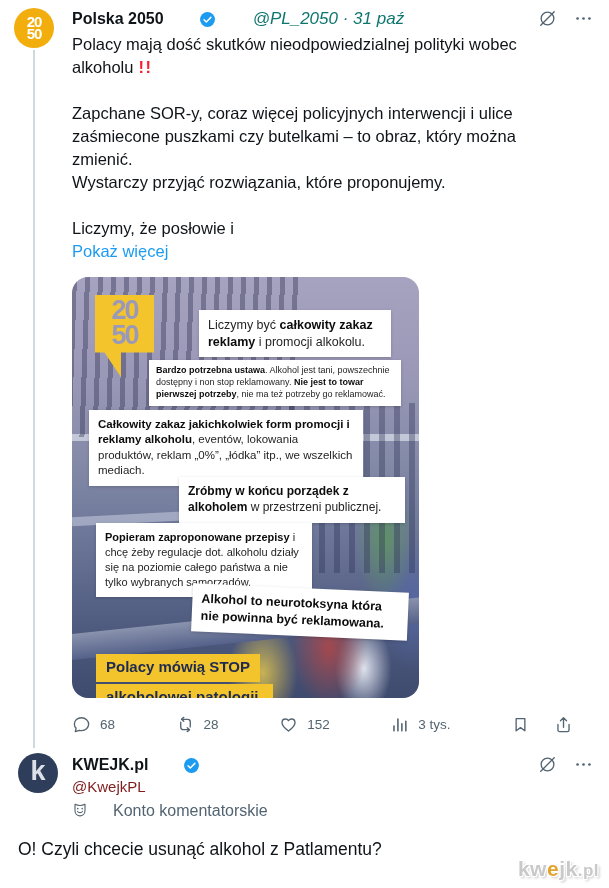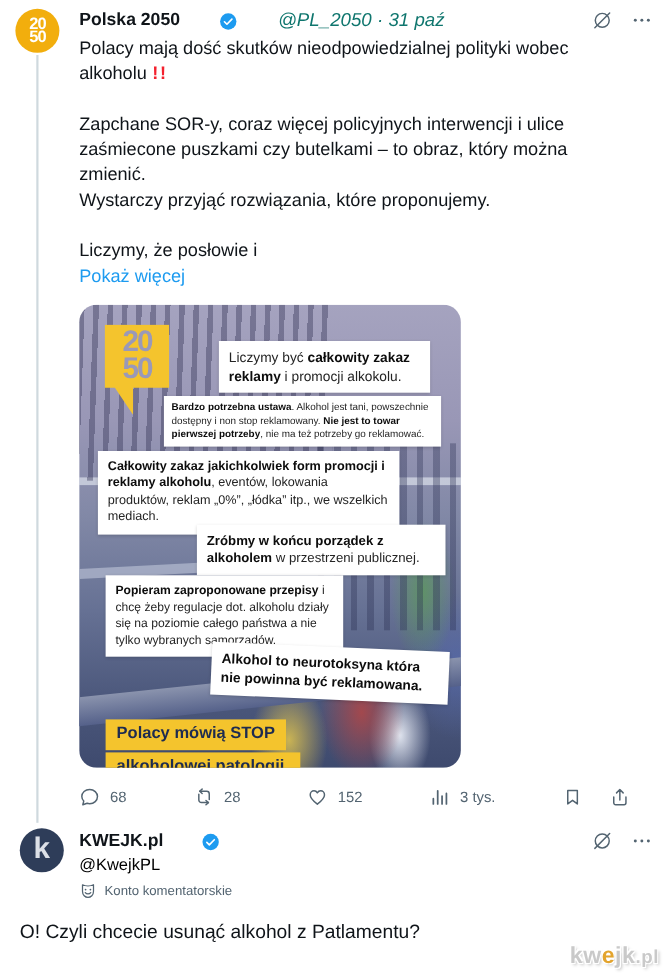--- a/index.html
+++ b/index.html
@@ -85,22 +85,22 @@
 
   
   .t2 { position:absolute; top:748px; left:0; width:609px; }
   .avatar2 {
     position:absolute; left:18px; top:5px; width:40px; height:40px; border-radius:50%;
     background:#2E3D59; color:#DCE0E7; display:flex; align-items:center; justify-content:center;
     font-weight:700; font-size:27px; padding-bottom:3px; cursor:pointer;
   }
   .t2-head { margin-left:72px; margin-right:16px; position:relative; padding-top:6px; }
   .t2 .hdr { height:22px; }
-  .handle2 { color:#000000; font-size:15px; margin-top:2px; }
-  .acct-label { display:flex; align-items:center; gap:7px; color:#536471; font-size:12px; margin-top:7px; }
+  .handle2 { color:#7f1d1d; font-size:15px; margin-top:2px; }
+  .acct-label { display:flex; align-items:flex-start; gap:25px; color:#536471; font-size:16px; margin-top:7px; }
   .reply-text { margin:17px 16px 0 18px; font-size:17.5px; line-height:24px; }
 
   .watermark { position:absolute; right:10px; bottom:7px; font-weight:800; font-size:21px;
     letter-spacing:0.5px; color:#c9c9c9;
     text-shadow:-1px -1px 0 #fff, 1px -1px 0 #fff, -1px 1px 0 #fff, 1px 1px 0 #fff, 2px 2px 3px rgba(0,0,0,0.25); }
   .watermark .wm-e { color:#E3A42E; }
   .watermark .wm-pl { font-size:17px; }
 </style>
 </head>
 <body>

